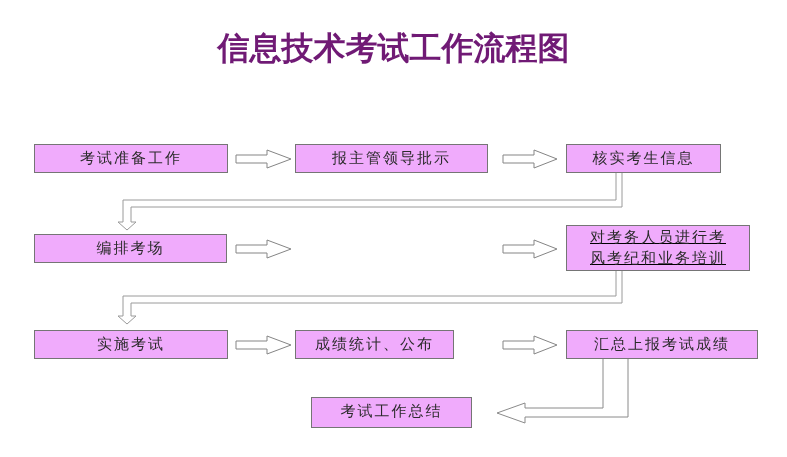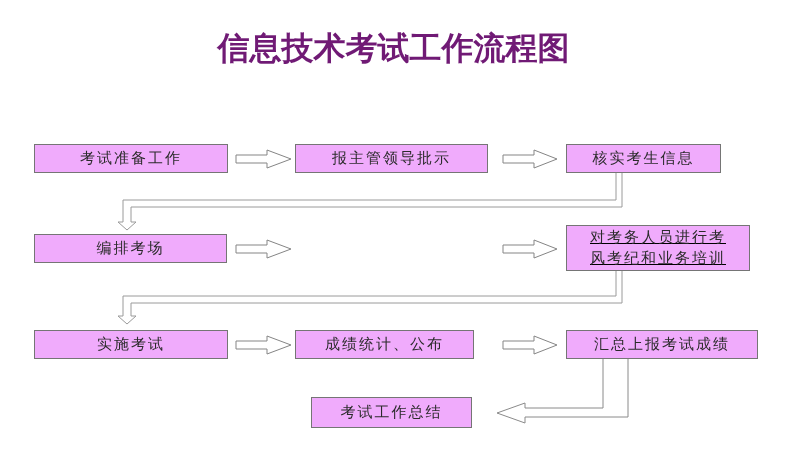--- a/index.html
+++ b/index.html
@@ -47,23 +47,23 @@
     color: #2b2b2b;
     white-space: pre-line;
   }
   .b1  { left: 34px;  top: 144px; width: 194px; height: 29px; }
   .b2  { left: 295px; top: 144px; width: 193px; height: 29px; }
   .b3  { left: 566px; top: 144px; width: 155px; height: 29px; }
   .b4  { left: 34px;  top: 234px; width: 193px; height: 29px; }
   .b5  { left: 295px; top: 234px; width: 193px; height: 29px; }
   .b6  { left: 566px; top: 225px; width: 184px; height: 46px; text-decoration: underline; }
   .b7  { left: 34px;  top: 330px; width: 194px; height: 29px; }
-  .b8  { left: 295px; top: 330px; width: 179px; height: 29px; }
+  .b8  { left: 295px; top: 330px; width: 159px; height: 29px; }
   .b9  { left: 566px; top: 330px; width: 192px; height: 29px; }
-  .b10 { left: 311px; top: 397px; width: 161px; height: 31px; }
+  .b10 { left: 311px; top: 397px; width: 161px; height: 31px; font-family: Liberation Mono, monospace; }
 </style>
 </head>
 <body>
 
 <div class="canvas">
 
   <h1 class="title">信息技术考试工作流程图</h1>
 
   <svg class="connectors" viewBox="0 0 787 457" xmlns="http://www.w3.org/2000/svg">
 

